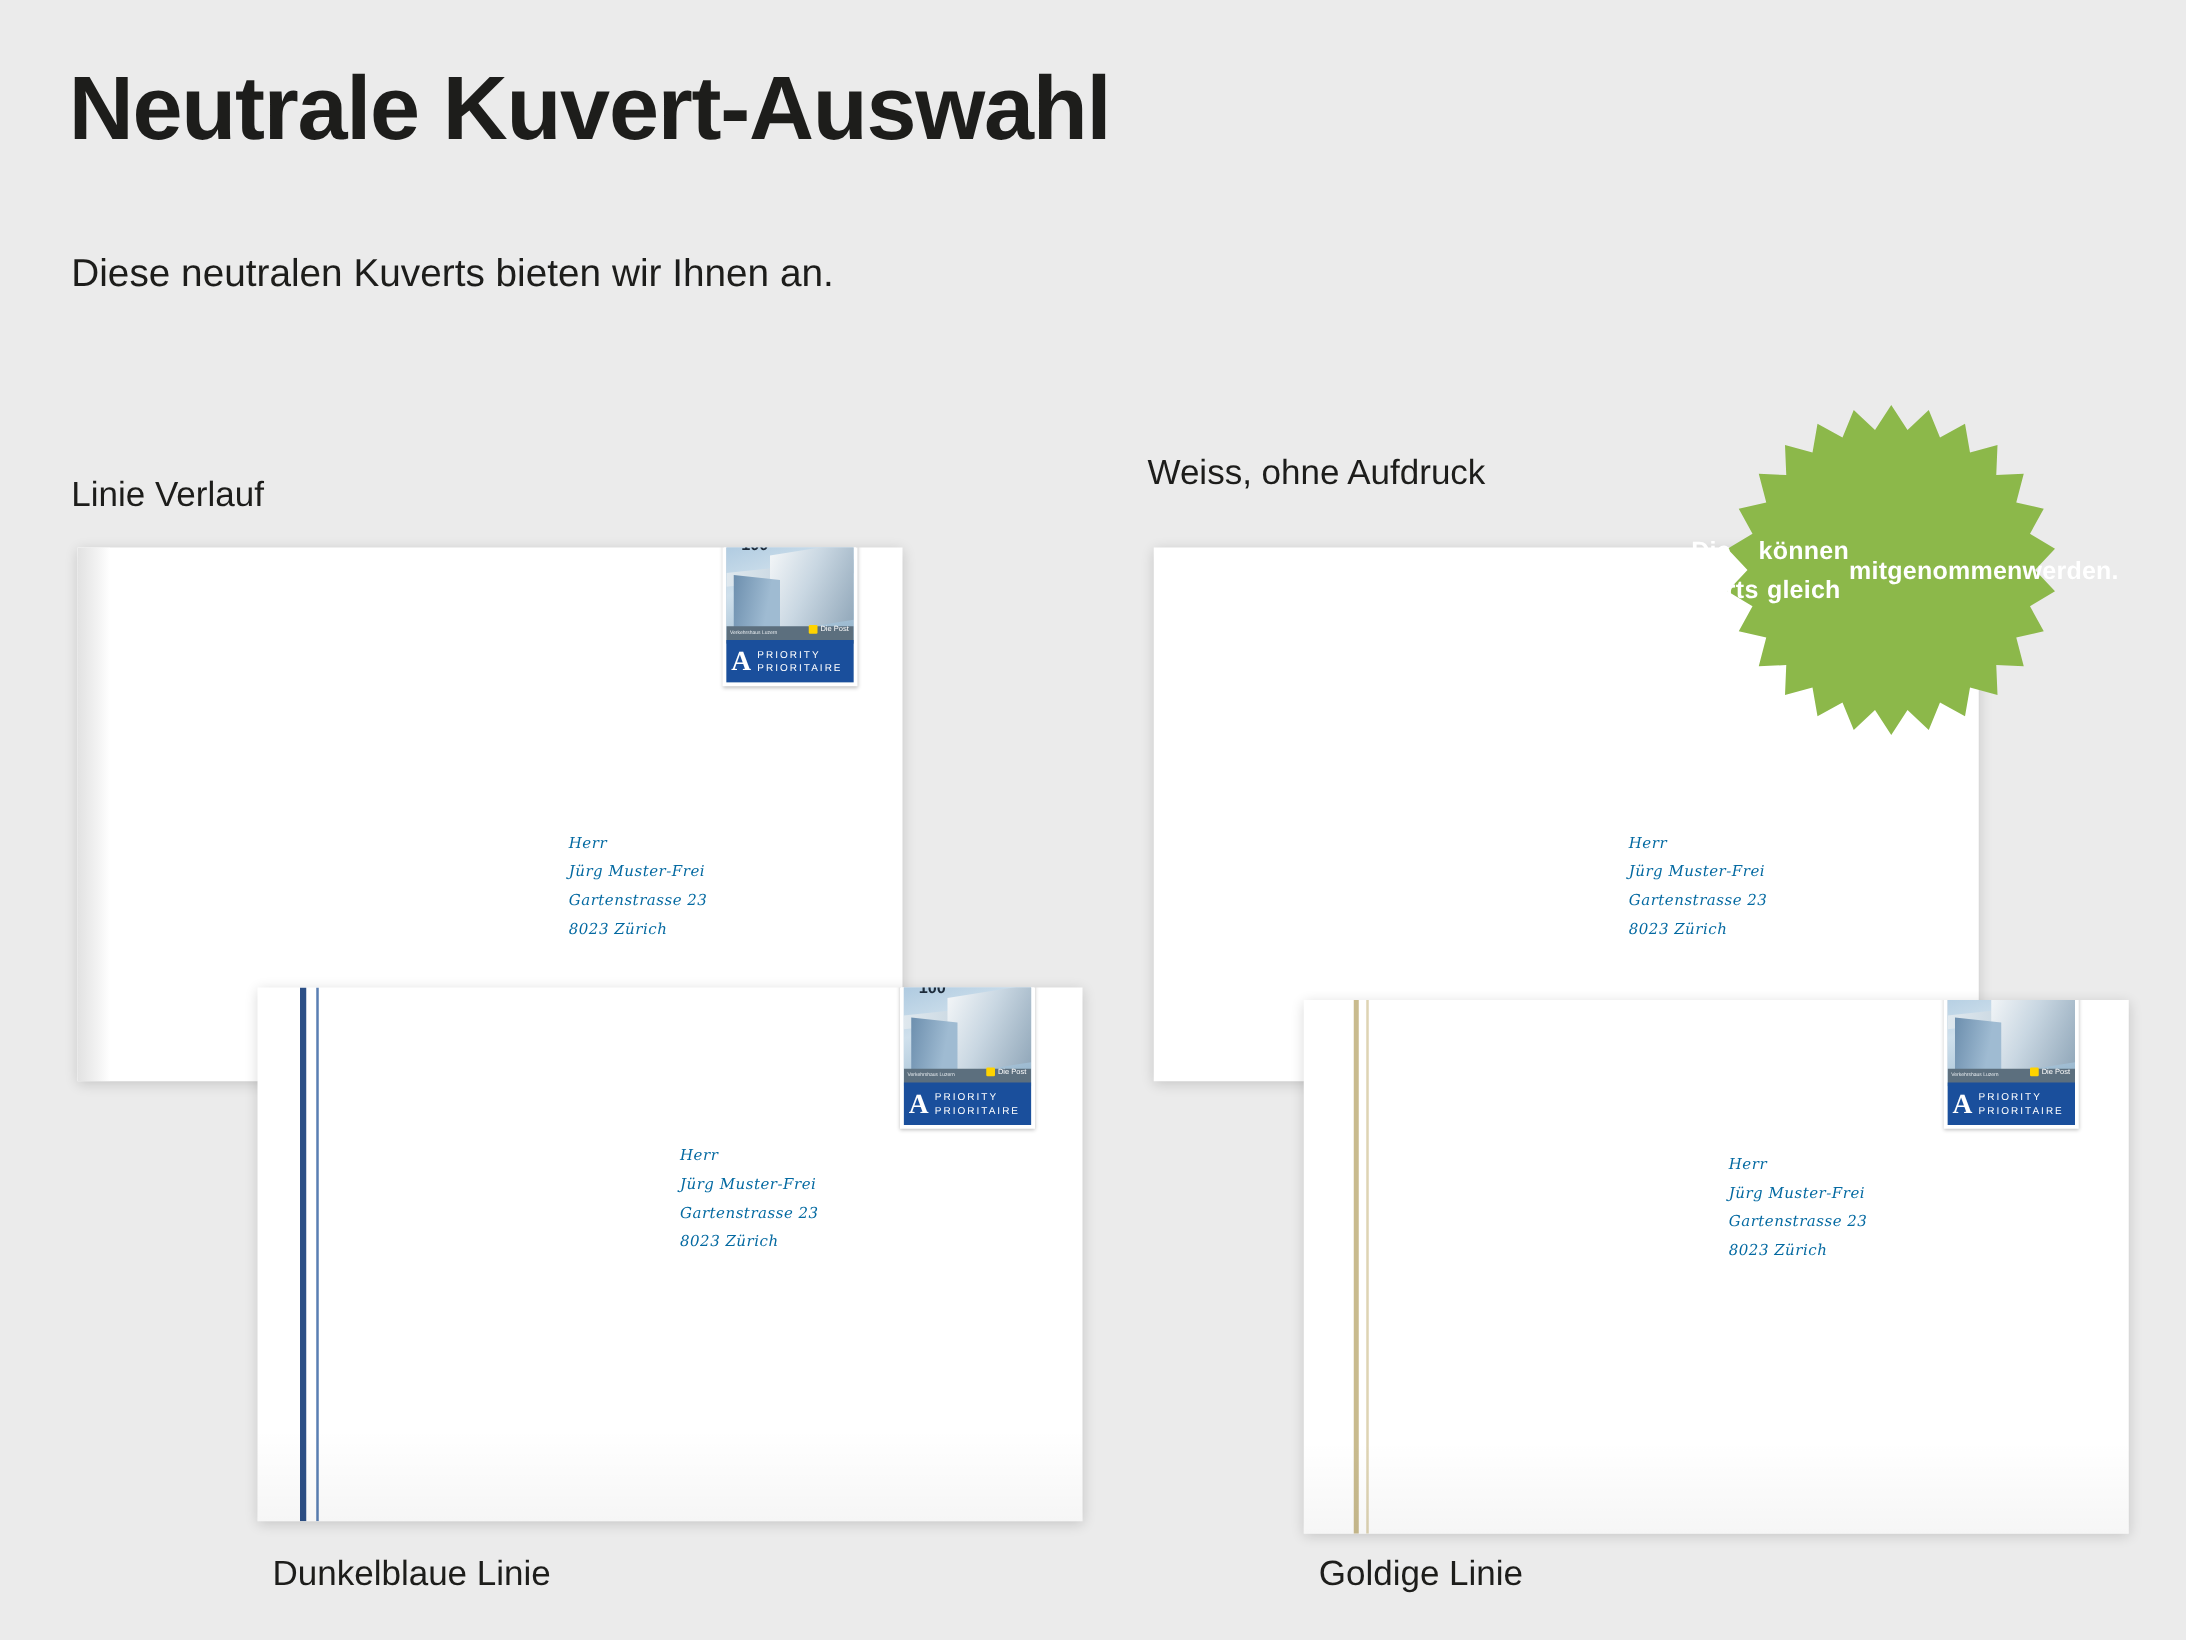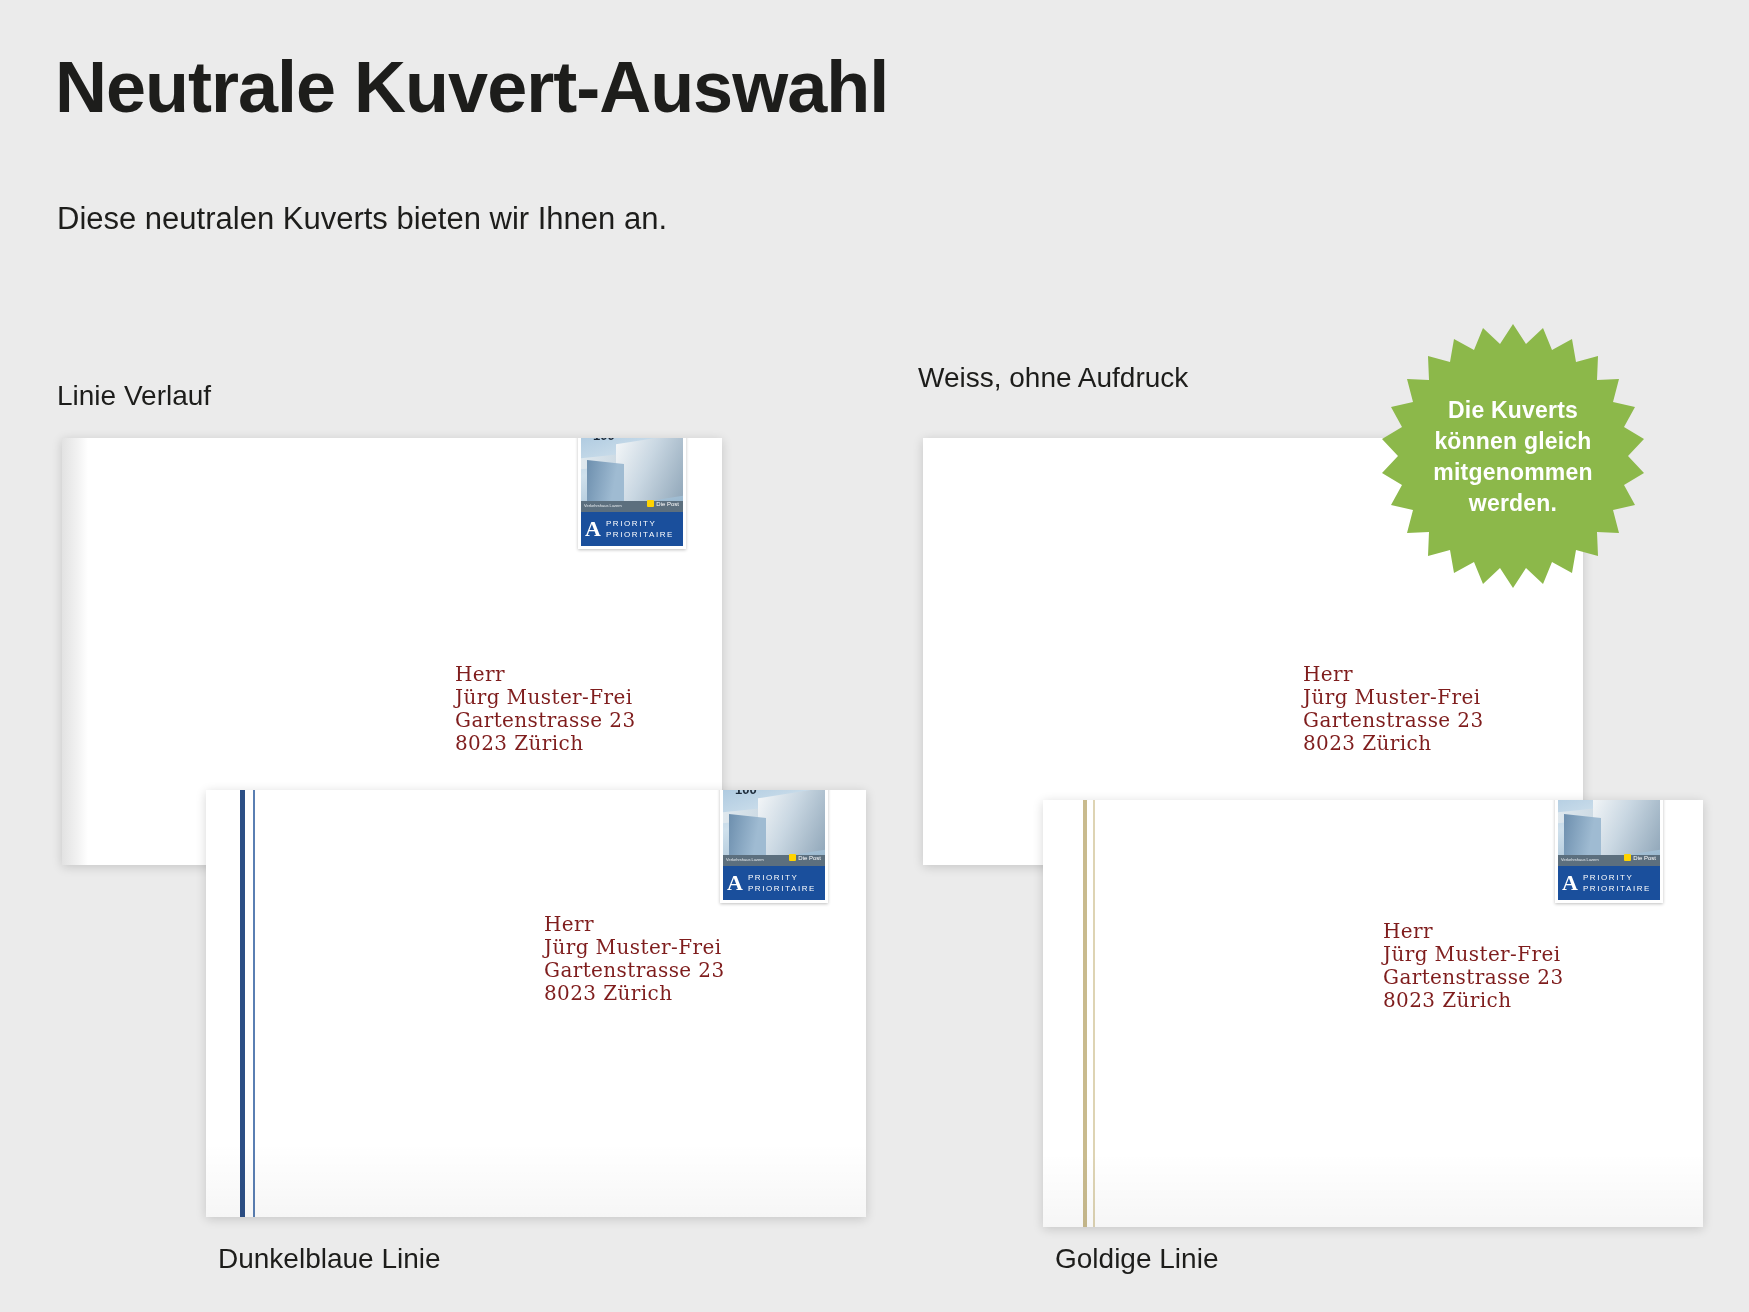--- a/index.html
+++ b/index.html
@@ -96,23 +96,24 @@
     position: absolute;
     left: 0; bottom: 0;
     width: 100%; height: 74px;
     background: linear-gradient(to top, rgba(0,0,0,0.035), rgba(0,0,0,0));
   }
 
   
   .address {
     position: absolute;
     font-family: "DejaVu Serif", serif;
-    font-size: 20px;
+    font-style: italic;
+    font-size: 12px;
     line-height: 23px;
-    color: #7f1d1d;
+    color: #0369a1;
     letter-spacing: 0.4px;
     white-space: nowrap;
   }
   .address .ln { display: block; }
 
   
   .stamp {
     position: absolute;
     width: 108px;
     height: 125px;
@@ -236,25 +237,24 @@
     width: 270px;
     height: 270px;
   }
   .badge svg { display: block; }
   .badge-text {
     position: absolute;
     left: 0; top: 0;
     width: 270px;
     height: 270px;
     display: flex;
-    flex-direction: column;
     justify-content: center;
     align-items: center;
     color: #ffffff;
-    font-size: 23px;
+    font-size: 20px;
     font-weight: 700;
     line-height: 31px;
     text-align: center;
     letter-spacing: 0.2px;
   }
 </style>
 </head>
 <body>
 
 <div class="page-title">Neutrale Kuvert-Auswahl</div>

